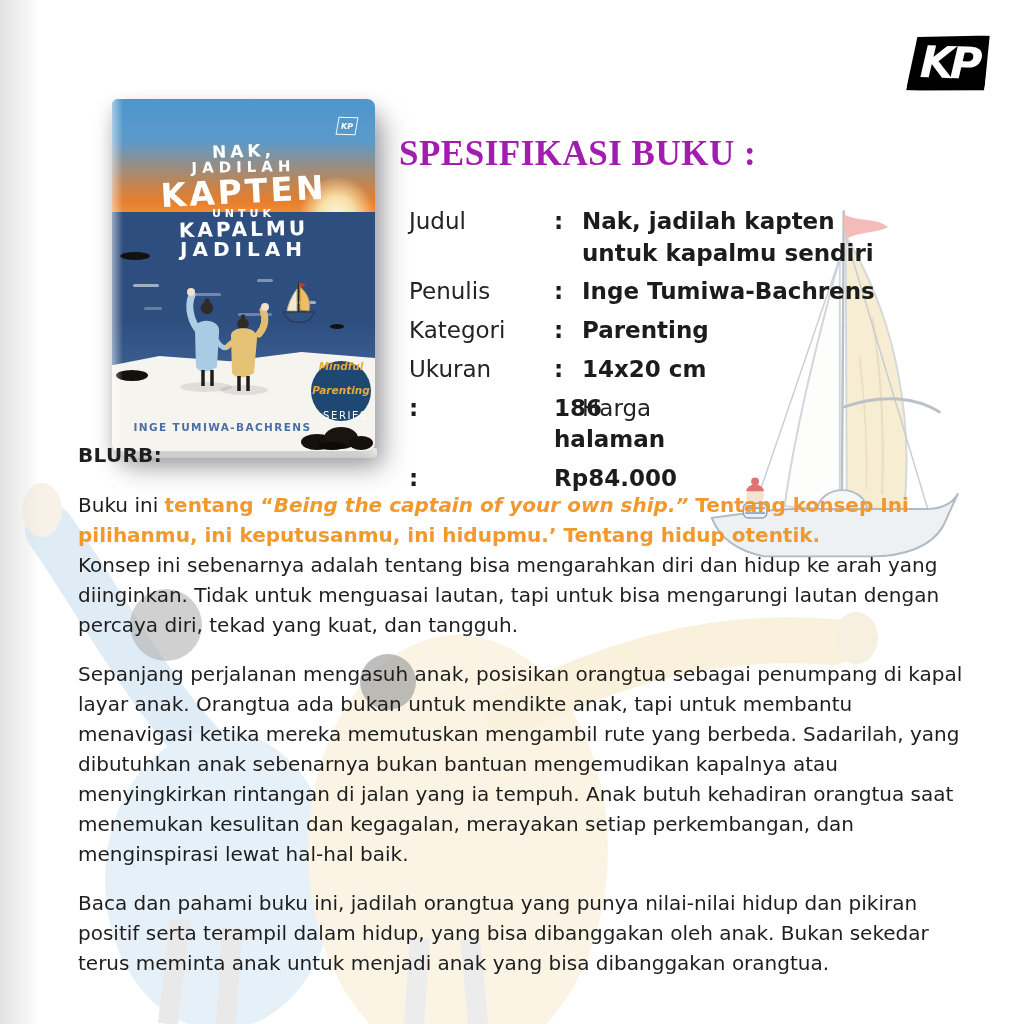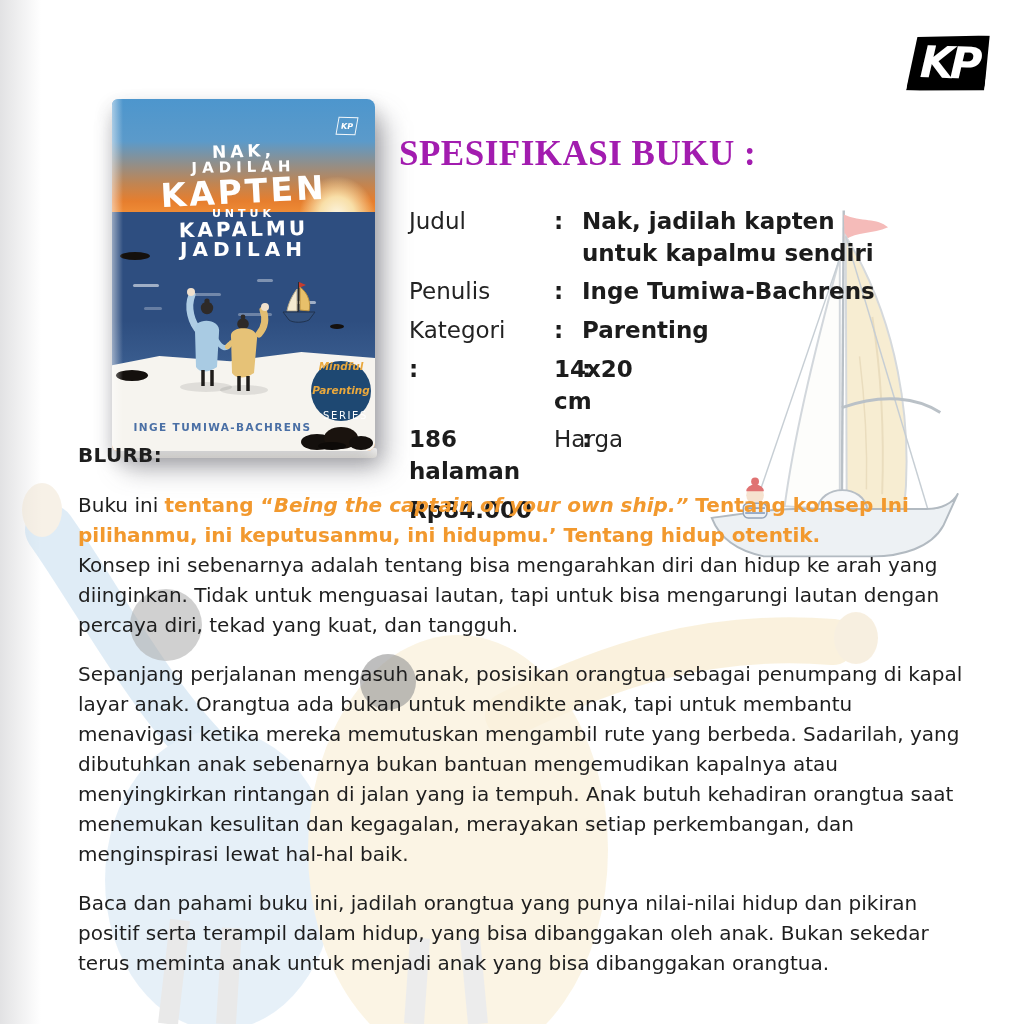--- a/index.html
+++ b/index.html
@@ -279,20 +279,21 @@
 untuk kapalmu sendiri</span>
 
     <span class="spec-label">Penulis</span>
     <span class="spec-colon">:</span>
     <span class="spec-value">Inge Tumiwa-Bachrens</span>
 
     <span class="spec-label">Kategori</span>
     <span class="spec-colon">:</span>
     <span class="spec-value">Parenting</span>
 
+    <span class="spec-label">Ukuran</span>
     <span class="spec-colon">:</span>
     <span class="spec-value">14x20 cm</span>
 
     <span class="spec-colon">:</span>
     <span class="spec-value">186 halaman</span>
 
     <span class="spec-label">Harga</span>
     <span class="spec-colon">:</span>
     <span class="spec-value">Rp84.000</span>
   </div>

